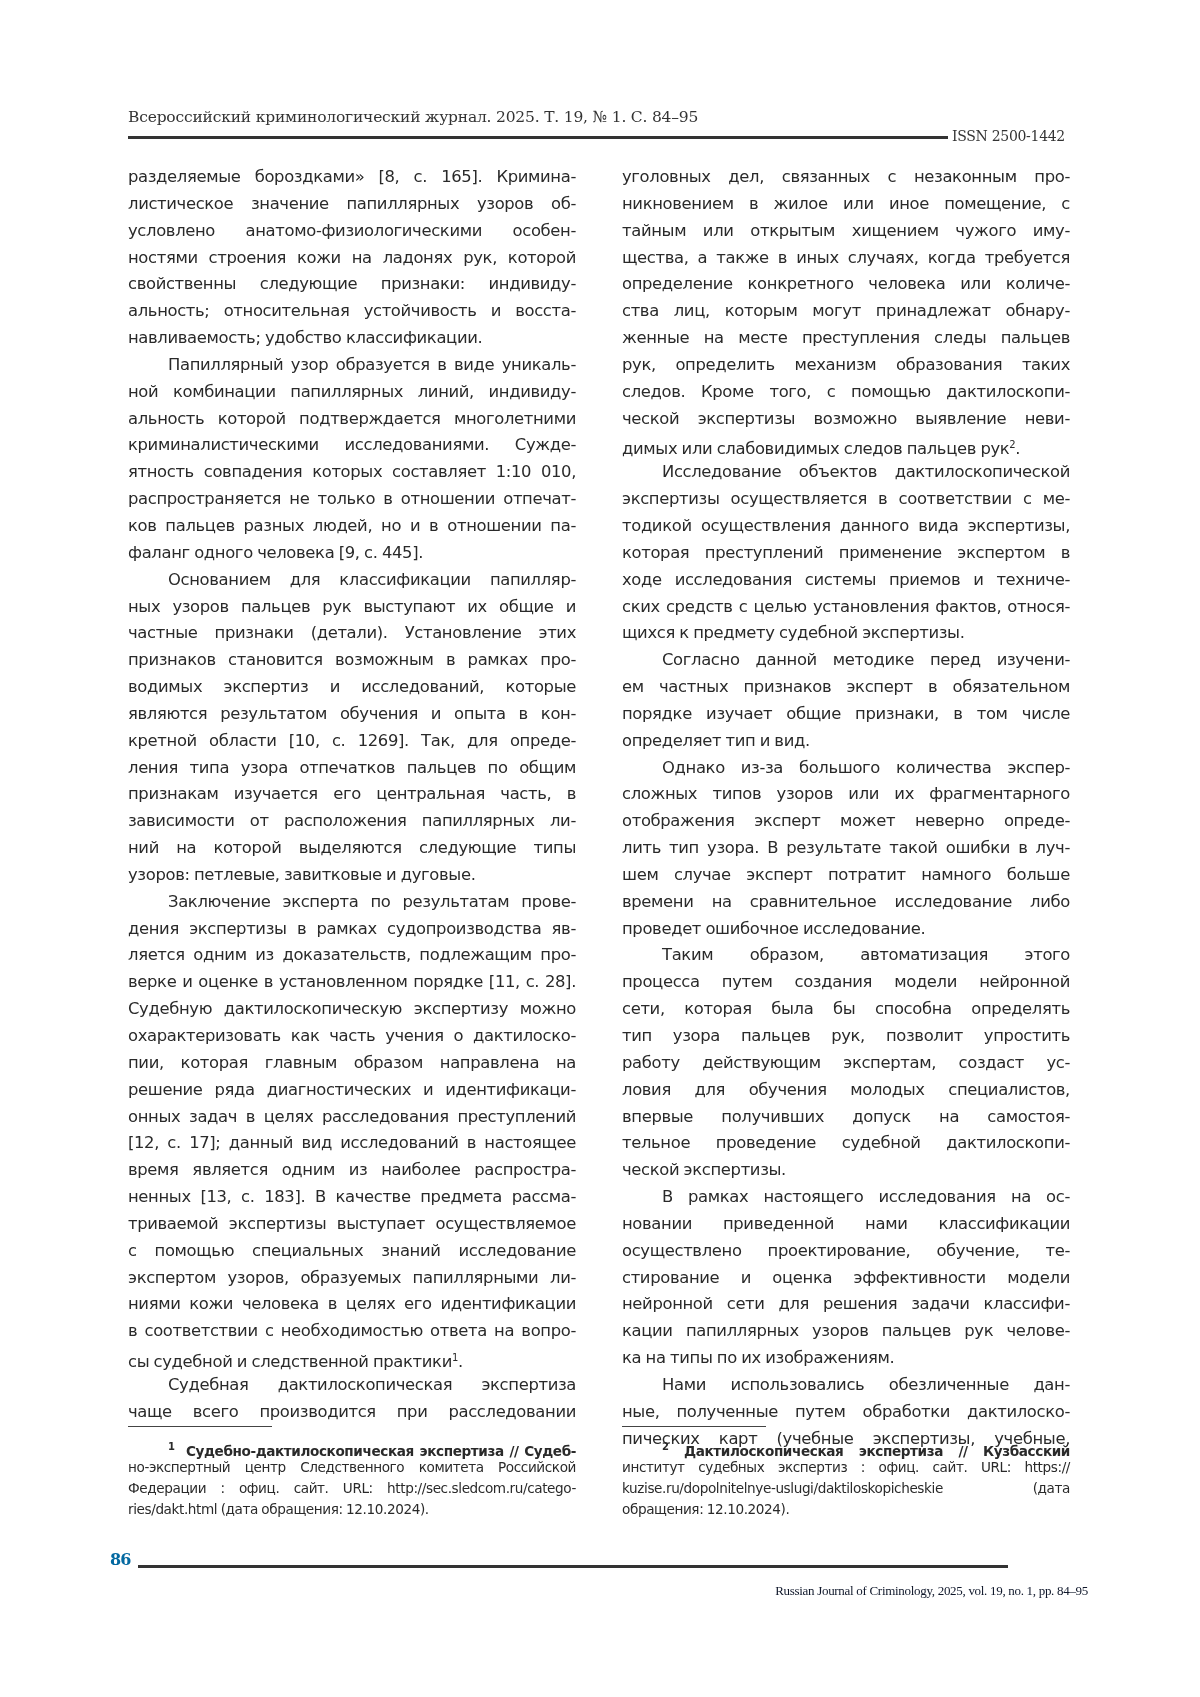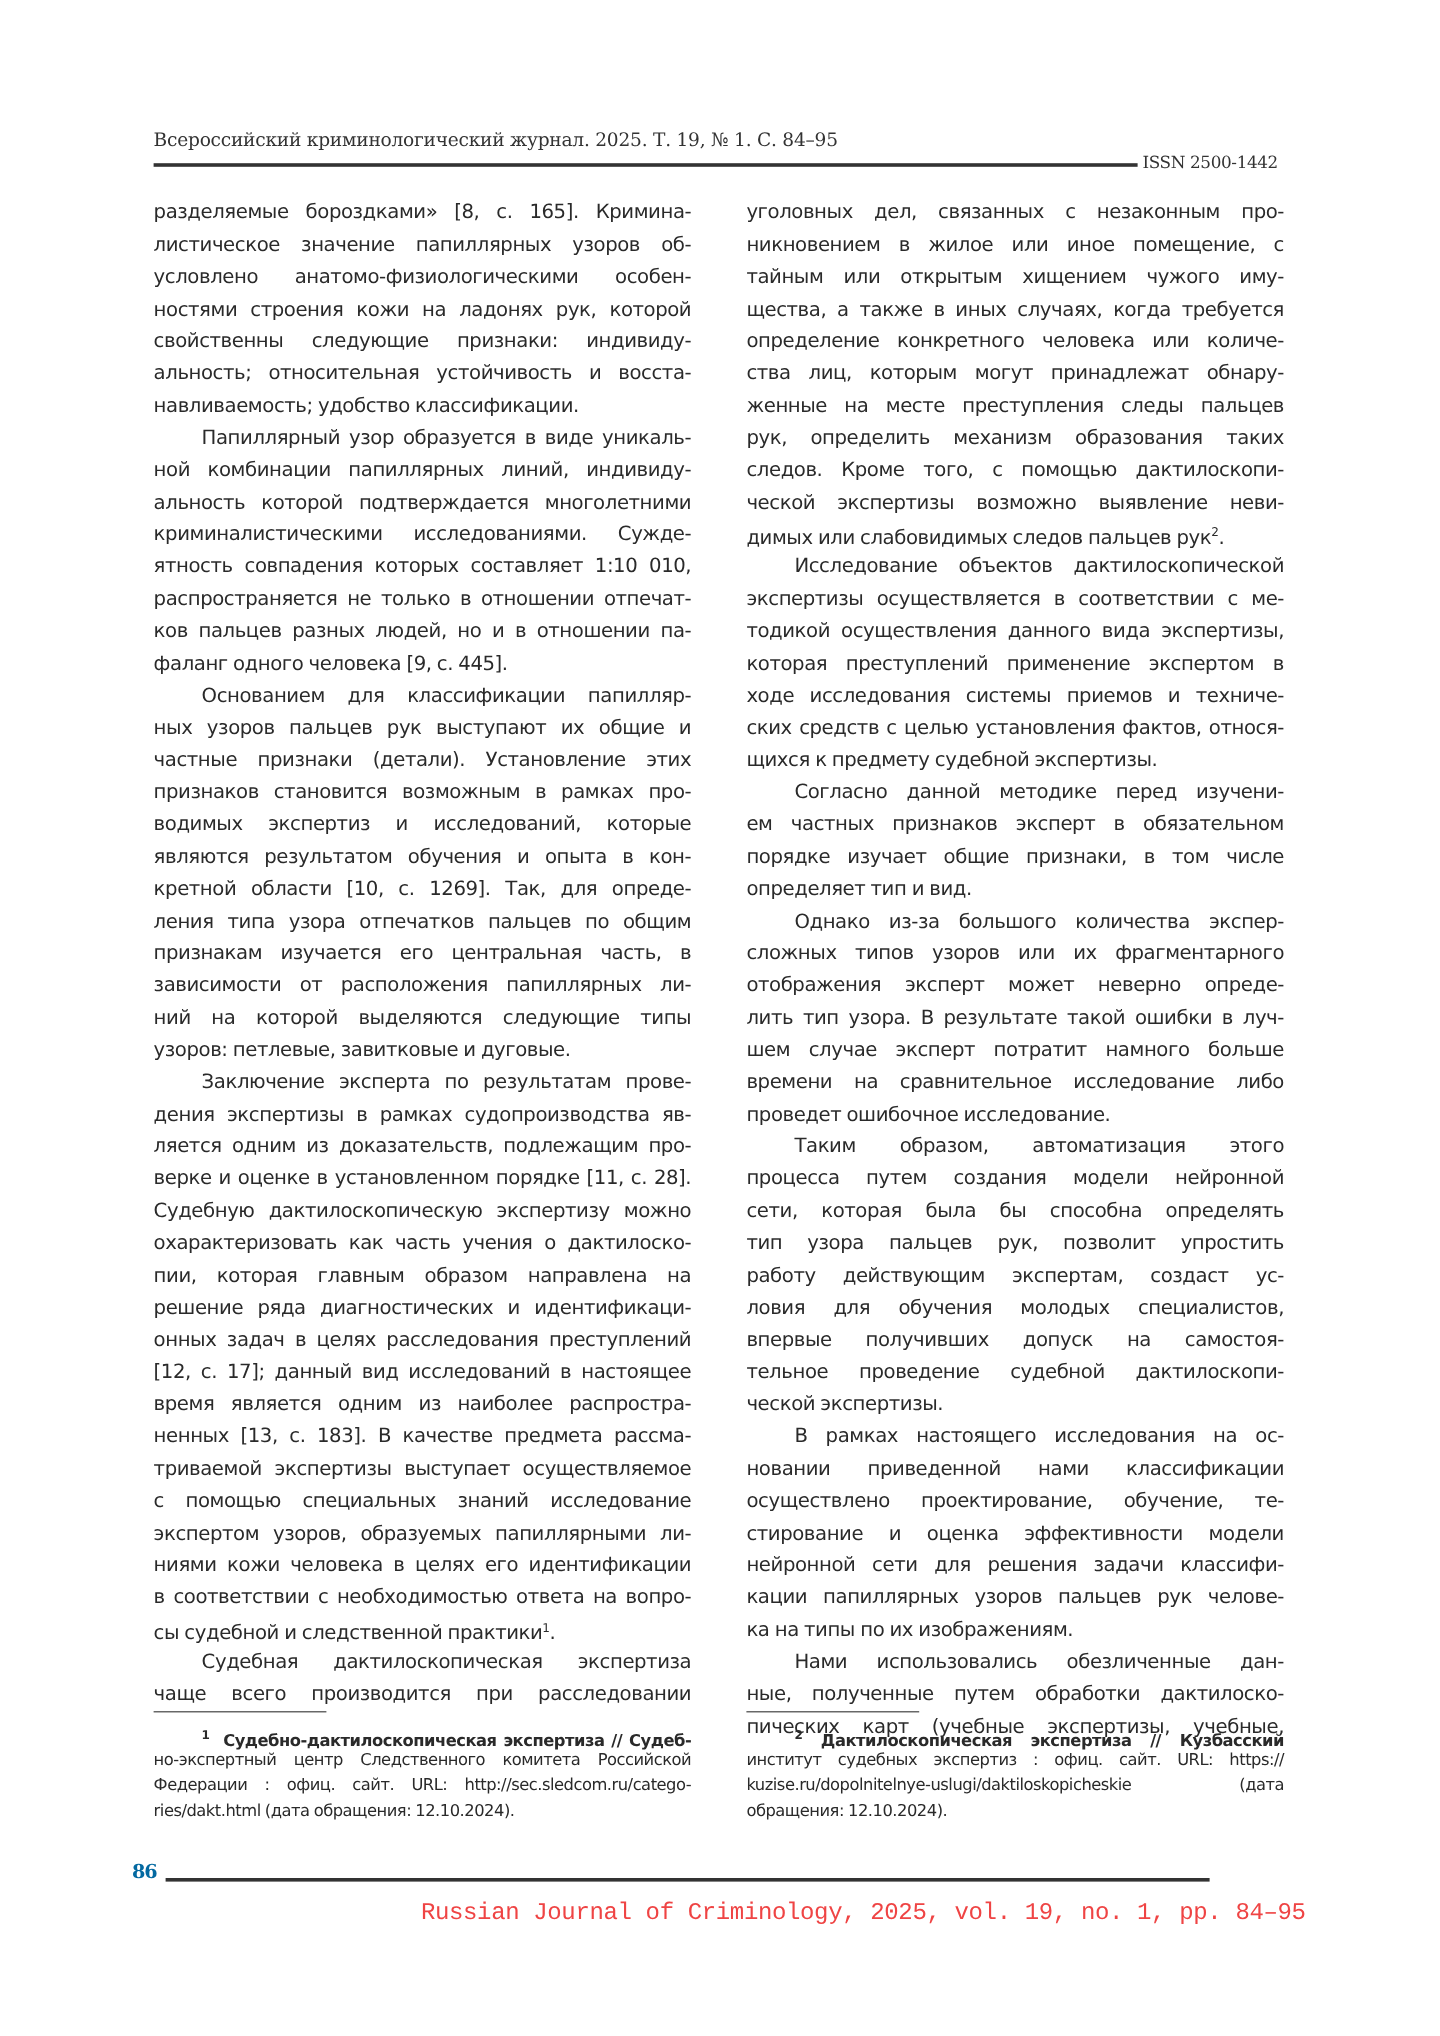--- a/index.html
+++ b/index.html
@@ -13,21 +13,21 @@
   .line { display: block; height: 26.85px; line-height: 26.85px; text-align: justify; text-align-last: justify; white-space: nowrap; overflow: visible; letter-spacing: -0.35px; word-spacing: -0.5px; }
   .line.last { text-align-last: left; }
   .line.indent { padding-left: 40px; }
   .sup { font-size: 10px; vertical-align: 6px; }
   .fn-rule { position: absolute; width: 144px; height: 1px; background: #444; }
   .fn { position: absolute; width: 448px; font-family: "DejaVu Sans", sans-serif; font-size: 13.6px; color: #2a2a2a; }
   .fn .line { height: 21px; line-height: 21px; letter-spacing: -0.4px; }
   .fn .line.indent { padding-left: 40px; font-weight: bold; }
   .footer-rule { position: absolute; left: 138px; top: 1565px; width: 870px; height: 3px; background: #333; }
   .page-num { position: absolute; left: 96px; top: 1550px; font-family: "DejaVu Serif", serif; font-weight: bold; font-size: 16px; color: #0369a1; letter-spacing: -1px; margin-left: 14px; }
-  .footer-journal { position: absolute; right: 112px; top: 1583px; font-family: Liberation Mono, monospace; font-size: 20px; color: #ef4444; letter-spacing: -0.3px; }
+  .footer-journal { position: absolute; right: 112px; top: 1583px; font-family: Liberation Serif, serif; font-size: 13px; color: #0f172a; letter-spacing: -0.3px; }
 </style>
 </head>
 <body>
 
 <div class="header-title">Всероссийский криминологический журнал. 2025. Т. 19, № 1. С. 84–95</div>
 <div class="header-rule"></div>
 <div class="header-issn">ISSN 2500-1442</div>
 
 <div class="col col-left" id="col-left">
     <span class="line"><span>разделяемые бороздками» [8, с. 165]. Кримина-</span></span>

